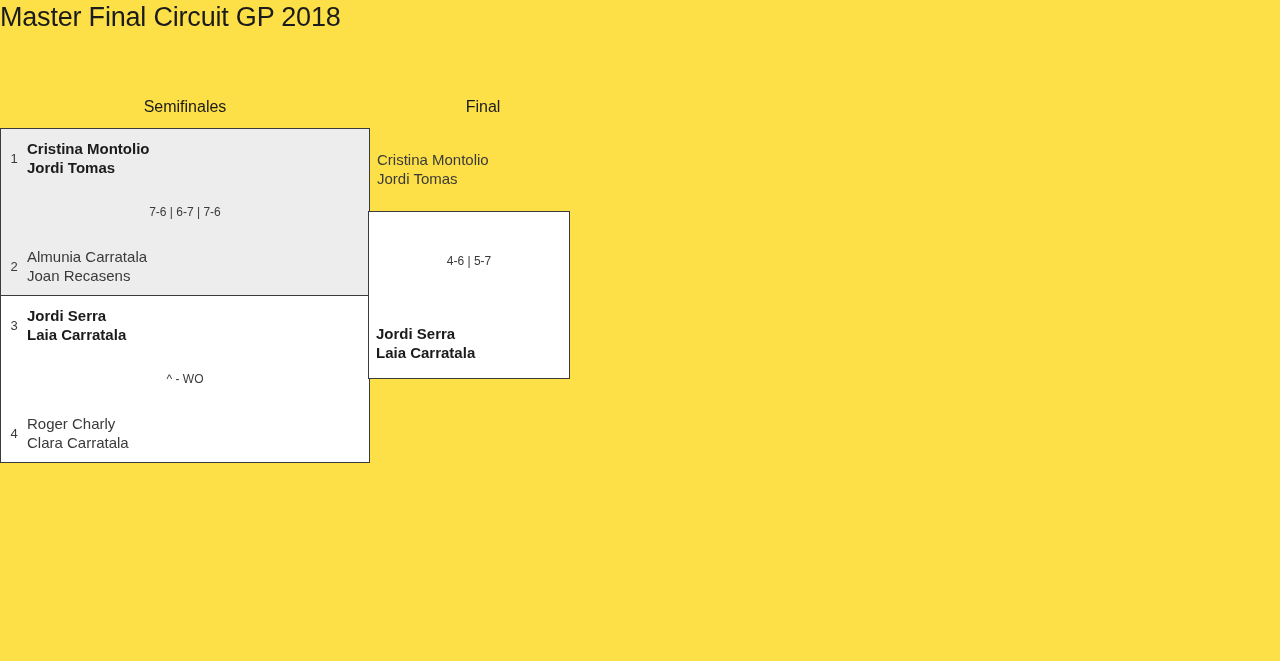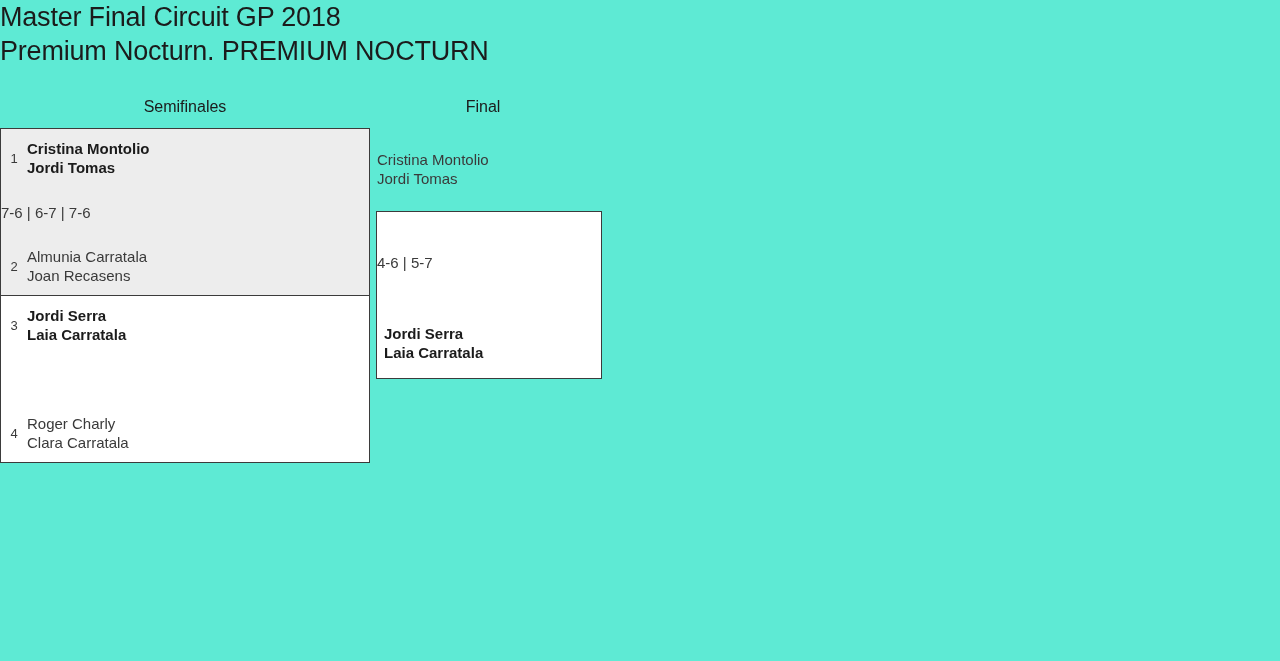--- a/index.html
+++ b/index.html
@@ -6,21 +6,21 @@
   html, body {
     margin: 0; padding: 0;
     width: 1280px; height: 661px;
     background: #ffffff;
     font-family: "Liberation Sans", sans-serif;
     overflow: hidden;
   }
   #page {
     position: relative;
     width: 1280px; height: 661px;
-    background: #5eead4;
+    background: #fde047;
   }
 
   
   .title-block {
     position: absolute;
     left: 0px; top: 0px;
     width: 1000px;
   }
   .title-line {
     font-size: 27px;
@@ -53,21 +53,21 @@
   
   .match {
     position: absolute;
     border: 1px solid #3b3b3b;
   }
   .match.gray  { background: #ededed; }
   .match.white { background: #ffffff; }
 
   #match-sf1 { left: 0px;   top: 128px; width: 370px; height: 168px; }
   #match-sf2 { left: 0px;   top: 295px; width: 370px; height: 168px; }
-  #match-f1  { left: 376px; top: 211px; width: 226px; height: 168px; }
+  #match-f1  { left: 368px; top: 211px; width: 202px; height: 168px; }
 
   
   .team {
     position: absolute;
     display: flex;
     align-items: center;
     left: 0px;
     width: 100%;
   }
   .team.top    { top: 10px; }
@@ -91,22 +91,22 @@
   .names.winner {
     font-weight: 700;
     color: #1b1b1b;
   }
 
   .score {
     position: absolute;
     left: 0; right: 0;
     top: 50%;
     transform: translateY(-50%);
-    text-align: left;
-    font-size: 15px;
+    text-align: center;
+    font-size: 12px;
     color: #3a3a3a;
   }
 
   
   .final-top-team {
     position: absolute;
     left: 377px; top: 150px;
     display: flex;
     align-items: flex-start;
   }
@@ -115,21 +115,20 @@
   #match-f1 .seed { width: 7px; flex: 0 0 7px; }
   #match-f1 .score { top: 42px; transform: none; }
 </style>
 </head>
 <body>
 
 <div id="page">
 
   <div class="title-block">
     <div class="title-line">Master Final Circuit GP 2018</div>
-    <div class="title-line">Premium Nocturn. PREMIUM NOCTURN</div>
   </div>
 
 
   <div class="round-header" id="hdr-f">Final</div>
   <div class="round-header" id="hdr-sf">Semifinales</div>
 
   <div class="match gray" id="match-sf1">
     <div class="team top">
       <span class="seed">1</span>
       <span class="names winner">Cristina Montolio
@@ -142,20 +141,21 @@
 Joan Recasens</span>
     </div>
   </div>
 
   <div class="match white" id="match-sf2">
     <div class="team top">
       <span class="seed">3</span>
       <span class="names winner">Jordi Serra
 Laia Carratala</span>
     </div>
+    <div class="score">^ - WO</div>
     <div class="team bottom">
       <span class="seed">4</span>
       <span class="names">Roger Charly
 Clara Carratala</span>
     </div>
   </div>
 
   <div class="final-top-team">
     <span class="names">Cristina Montolio
 Jordi Tomas</span>

